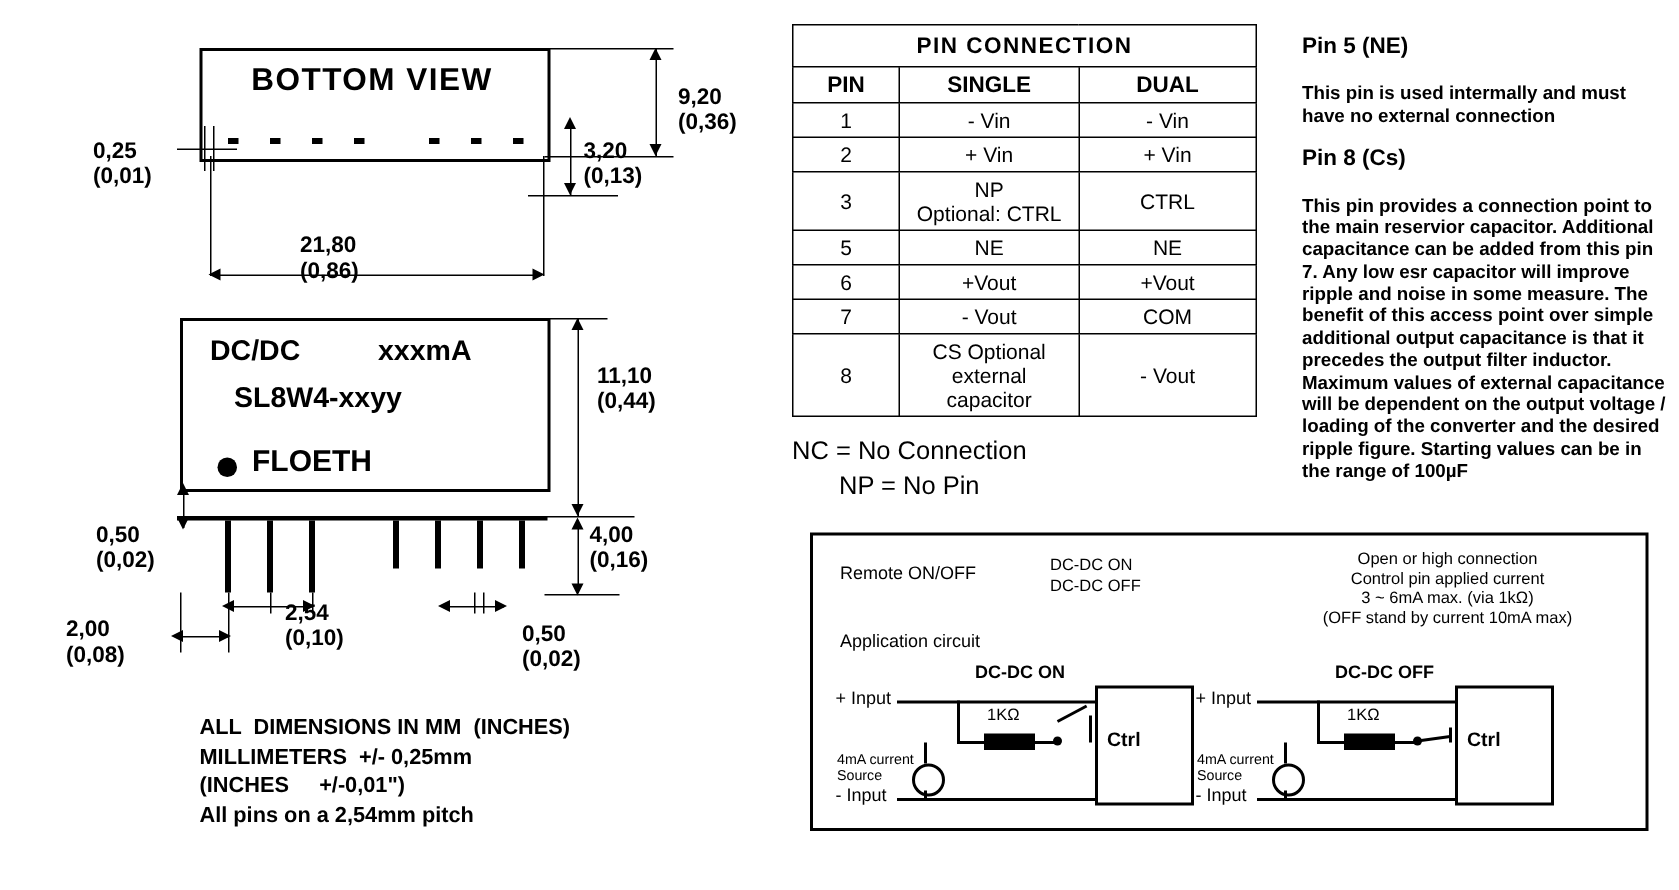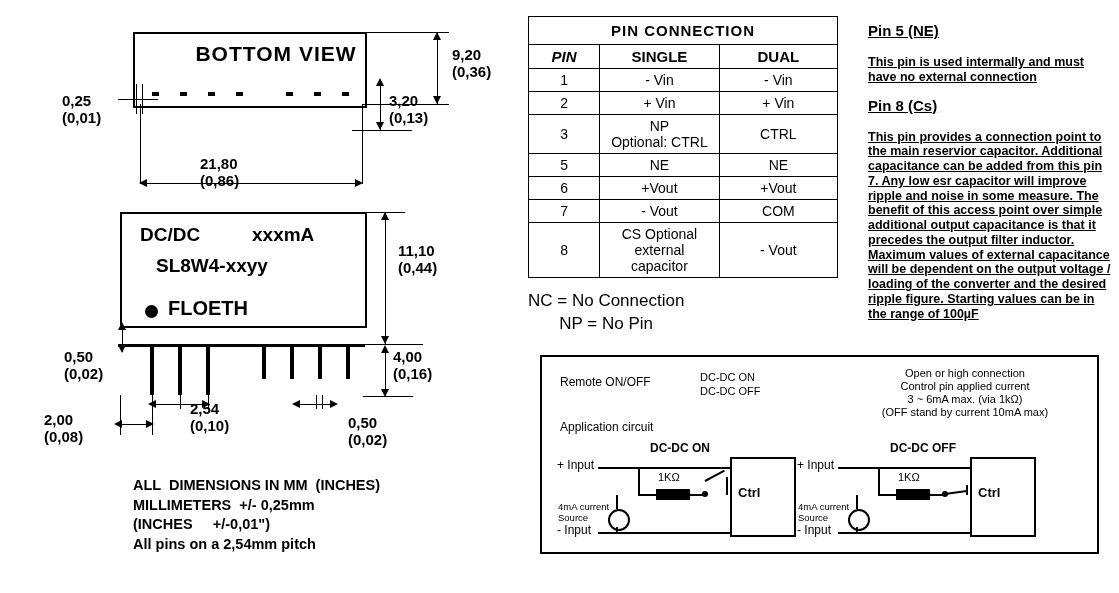--- a/index.html
+++ b/index.html
@@ -15,21 +15,21 @@
   .b{font-weight:bold;}
   .c{text-align:center;}
 
   
   #bottom-view-box{
     left:133px;top:32px;width:230px;height:72px;
     border:2px solid #000;background:#fff;
   }
   #bottom-view-label{
     left:133px;top:42px;width:230px;
-    font-size:21px;font-weight:bold;letter-spacing:1px;text-align:center;margin-left:28px;
+    font-size:21px;font-weight:bold;letter-spacing:1px;text-align:center;
   }
   .pinmark{position:absolute;width:7px;height:4px;background:#000;top:92px;}
 
   #body-box{
     left:120px;top:212px;width:243px;height:112px;
     border:2px solid #000;background:#fff;
   }
   #txt-dcdc{left:140px;top:224px;font-size:19px;font-weight:bold;}
   #txt-xxxma{left:252px;top:224px;font-size:19px;font-weight:bold;}
   #txt-part{left:156px;top:255px;font-size:19px;font-weight:bold;}
@@ -60,28 +60,28 @@
     border:1px solid #000;
     font-size:14px;
     text-align:center;
     padding:3px 2px;
     font-family:"Liberation Sans", sans-serif;
   }
   #pin-table .title{
     font-size:15px;font-weight:bold;letter-spacing:1px;padding:5px 0;
   }
   #pin-table .hdr{font-size:15px;font-weight:bold;}
-  #pin-table td.num{width:70px;font-style:italic;}
+  #pin-table td.num{width:70px;}
   #pin-table td.sgl{width:120px;margin-top:44px;}
   #pin-table td.dual{width:120px;}
 
   #legend{left:528px;top:290px;font-size:17px;line-height:1.35;text-align:center;}
 
   
-  #notes{left:868px;top:22px;width:244px;text-decoration:underline;}
+  #notes{left:868px;top:22px;width:244px;}
   #notes .h{font-size:15px;font-weight:bold;margin:0 0 2px 0;}
   #notes .p{font-size:12.5px;font-weight:bold;line-height:1.18;margin:16px 0 12px 0;}
 
   
   #dim-note{left:133px;top:476px;font-size:14.5px;font-weight:bold;line-height:1.35;white-space:pre;}
 
   
   #remote-box{
     left:540px;top:355px;width:555px;height:195px;
     border:2px solid #000;background:#fff;
@@ -106,21 +106,21 @@
 <div class="pinmark" style="left:236px"></div>
 <div class="pinmark" style="left:286px"></div>
 <div class="pinmark" style="left:314px"></div>
 <div class="pinmark" style="left:342px"></div>
 
 <div class="dimline-v" style="left:437px;top:32px;height:72px"></div>
 <div class="arrow-u" style="left:433px;top:32px"></div>
 <div class="arrow-d" style="left:433px;top:96px"></div>
 <div class="dimline-h" style="left:363px;top:32px;width:86px"></div>
 <div class="dimline-h" style="left:363px;top:104px;width:86px"></div>
-<div class="dimtxt" style="left:452px;top:46px">9,20
+<div class="dimtxt" style="left:452px;top:56px">9,20
 (0,36)</div>
 
 <div class="dimline-v" style="left:380px;top:82px;height:48px"></div>
 <div class="arrow-u" style="left:376px;top:78px"></div>
 <div class="arrow-d" style="left:376px;top:122px"></div>
 <div class="dimline-h" style="left:352px;top:130px;width:60px"></div>
 <div class="dimtxt" style="left:389px;top:92px">3,20
 (0,13)</div>
 
 <div class="dimtxt" style="left:62px;top:92px">0,25

